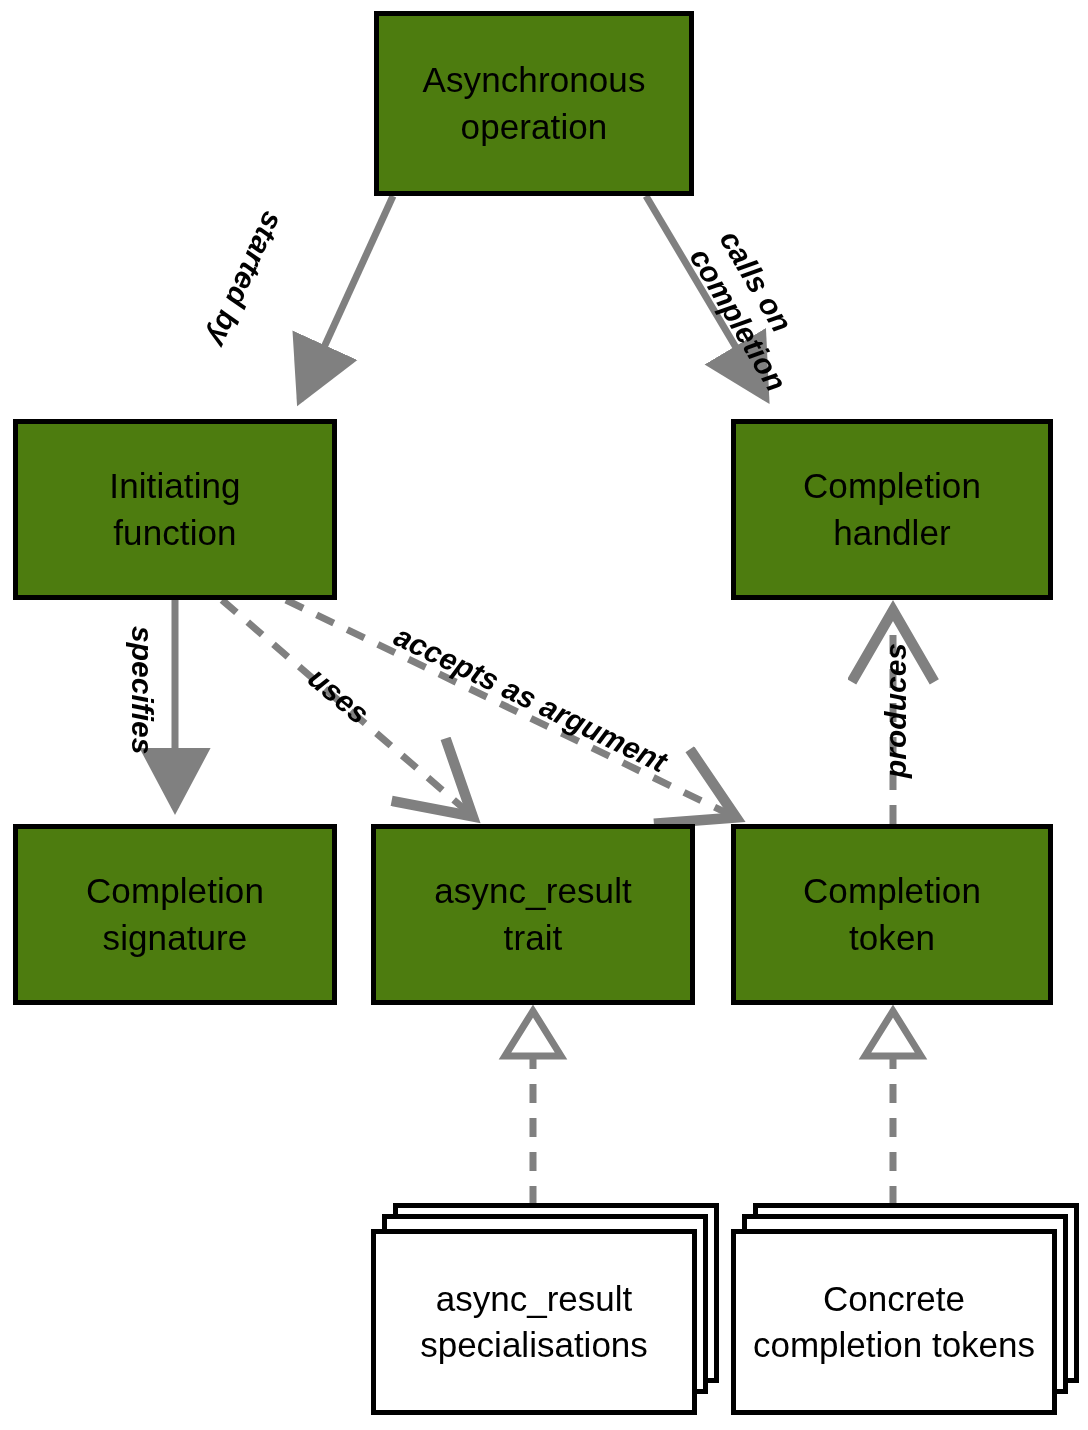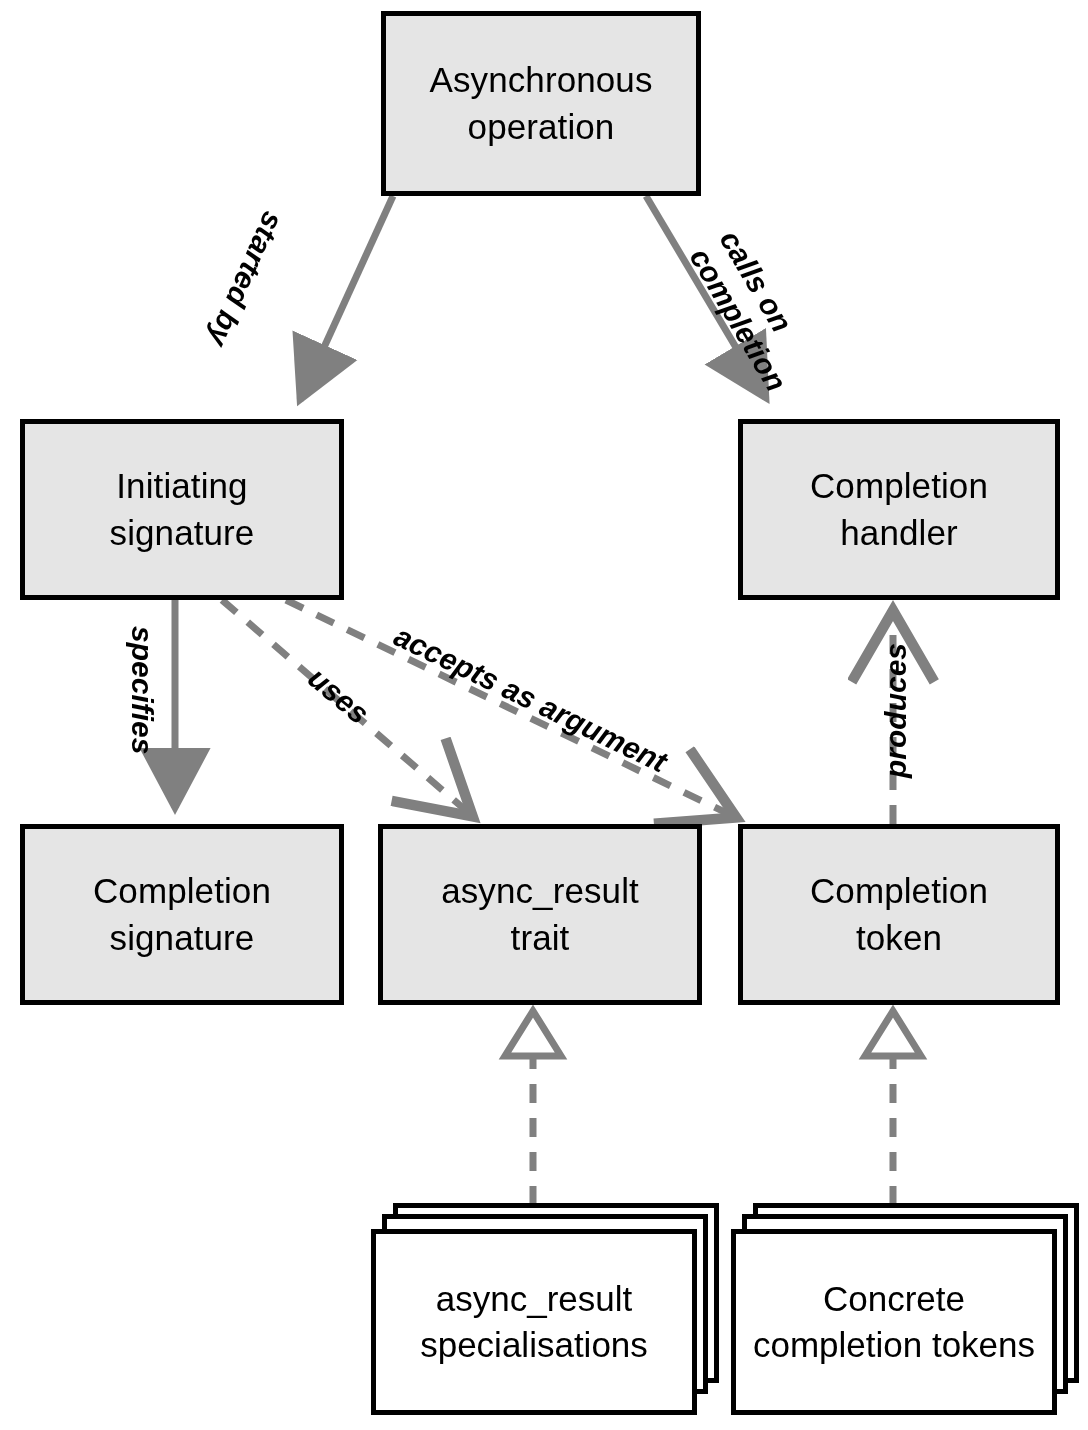--- a/index.html
+++ b/index.html
@@ -22,28 +22,27 @@
     position: absolute;
     left: 0;
     top: 0;
     width: 1088px;
     height: 1430px;
   }
   svg.edges { z-index: 1; }
   .node {
     position: absolute;
     box-sizing: border-box;
-    background: #e5e5e5;
+    background: #4d7c0f;
     border: 5px solid #000000;
     display: flex;
     align-items: center;
     justify-content: center;
     text-align: center;
     z-index: 3;
-    margin-left: 7px;
   }
   .node .node-label {
     font-size: 35px;
     line-height: 1.32;
     color: #000000;
     letter-spacing: 0.1px;
     white-space: pre-line;
   }
   
   .stack {
@@ -133,21 +132,21 @@
     </g>
   </svg>
 
   <div class="node" style="left:374px; top:11px; width:320px; height:185px;">
     <span class="node-label">Asynchronous
 operation</span>
   </div>
 
   <div class="node" style="left:13px; top:419px; width:324px; height:181px;">
     <span class="node-label">Initiating
-signature</span>
+function</span>
   </div>
 
   <div class="node" style="left:731px; top:419px; width:322px; height:181px;">
     <span class="node-label">Completion
 handler</span>
   </div>
 
   <div class="node" style="left:13px; top:824px; width:324px; height:181px;">
     <span class="node-label">Completion
 signature</span>

